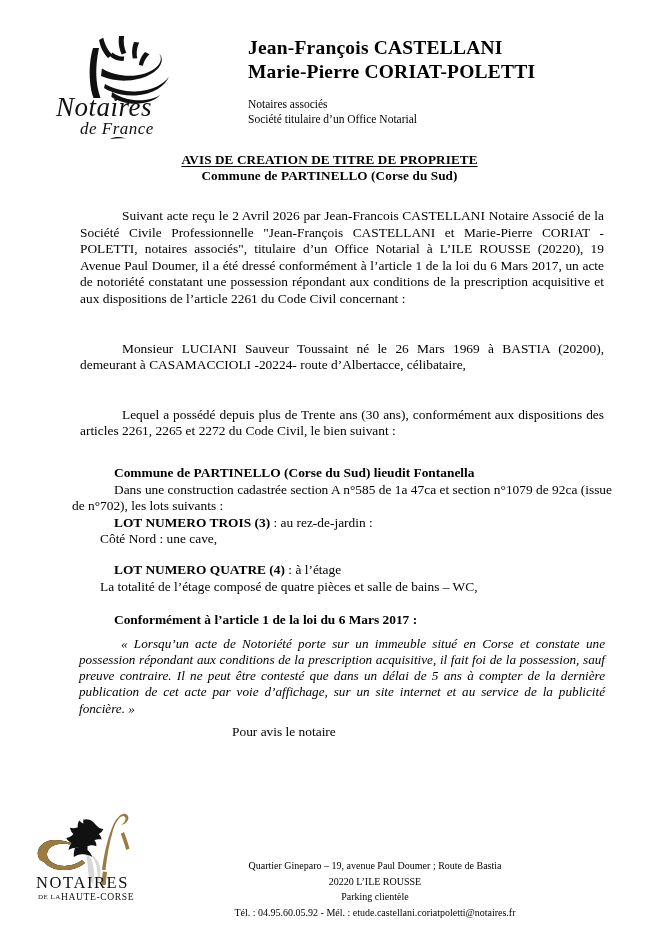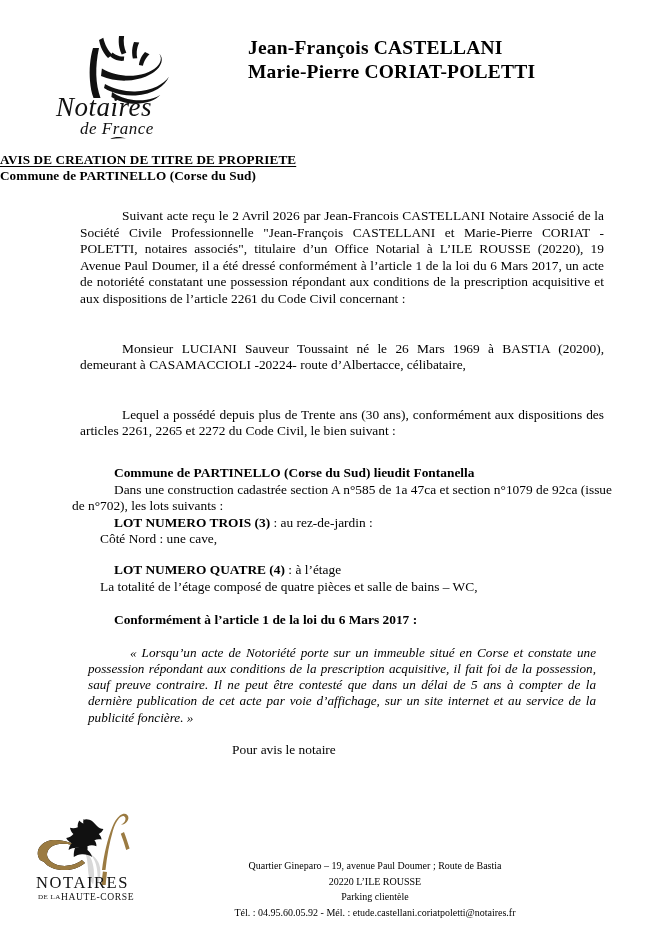--- a/index.html
+++ b/index.html
@@ -60,21 +60,21 @@
     font-size: 11.5px;
     line-height: 15px;
   }
 
   
   .title-block {
     position: absolute;
     left: 0;
     top: 152px;
     width: 659px;
-    text-align: left;
+    text-align: center;
   }
   .doc-title {
     font-weight: bold;
     font-size: 13.2px;
     line-height: 16px;
     text-decoration: underline;
     text-underline-offset: 1.5px;
     letter-spacing: 0.1px;
   }
   .doc-subtitle {
@@ -134,21 +134,21 @@
     line-height: 16.6px;
     text-align: justify;
   }
   .cadastre-wrap .ci { display: inline; }
 
   .quote {
     font-style: italic;
     font-size: 13.2px;
     line-height: 16.2px;
     text-align: justify;
-    margin: 16px;
+    margin: 7px;
     text-indent: 42px;
   }
 
   .signature {
     margin-top: 0px;
     font-size: 13.4px;
     line-height: 16.6px;
     text-align: left;
     padding-left: 160px;
   }
@@ -204,20 +204,24 @@
           <text x="4" y="94" font-family="Liberation Serif, DejaVu Serif, serif" font-style="italic" font-size="27" letter-spacing="0.5">Notaires</text>
           <text x="28" y="112" font-family="Liberation Serif, DejaVu Serif, serif" font-style="italic" font-size="17" letter-spacing="0.5">de France</text>
           <path d="M58 117 c5 -2.5 11 -2.6 16 -0.4 c-5 -0.6 -10 -0.4 -16 0.4 z"></path>
         </g>
       </svg>
     </div>
 
     <div class="header-text">
       <div class="notary-name">Jean-François CASTELLANI</div>
       <div class="notary-name">Marie-Pierre CORIAT-POLETTI</div>
+      <div class="header-sub">
+        <div>Notaires associés</div>
+        <div>Société titulaire d’un Office Notarial</div>
+      </div>
     </div>
   </div>
 
   <div class="title-block">
     <div class="doc-title">AVIS DE CREATION DE TITRE DE PROPRIETE</div>
     <div class="doc-subtitle">Commune de PARTINELLO (Corse du Sud)</div>
   </div>
 
   <div class="body-area">
 

